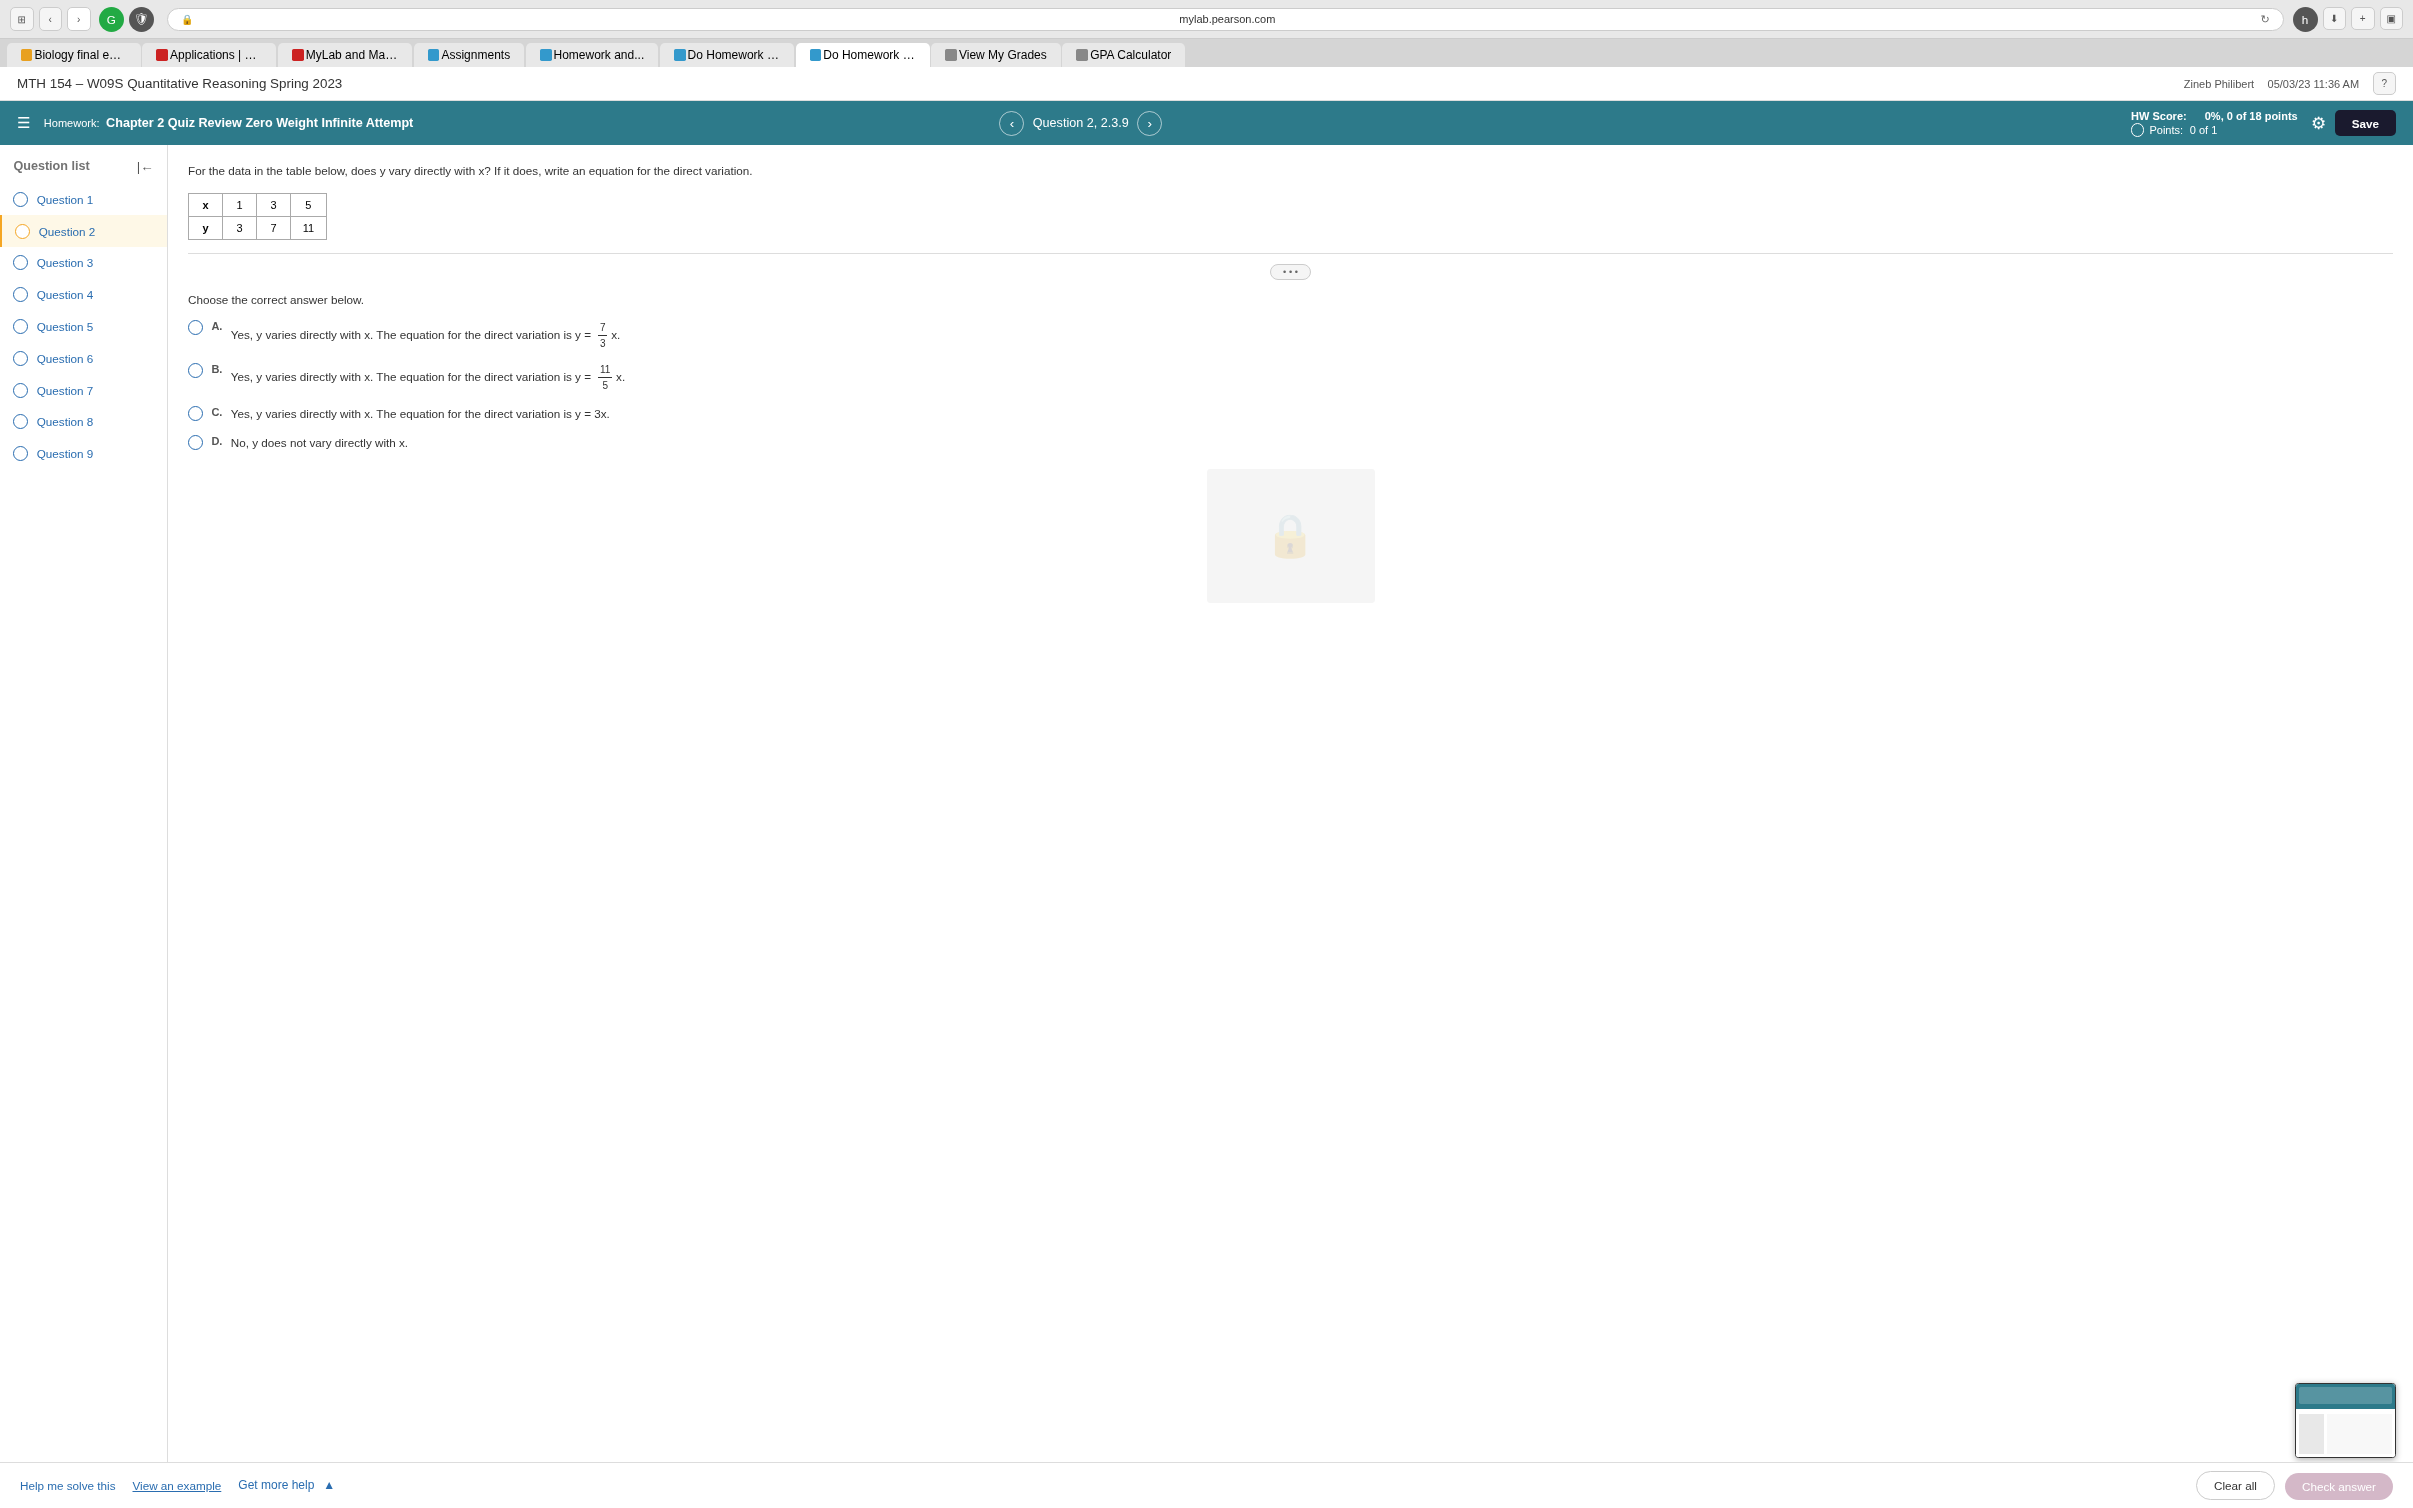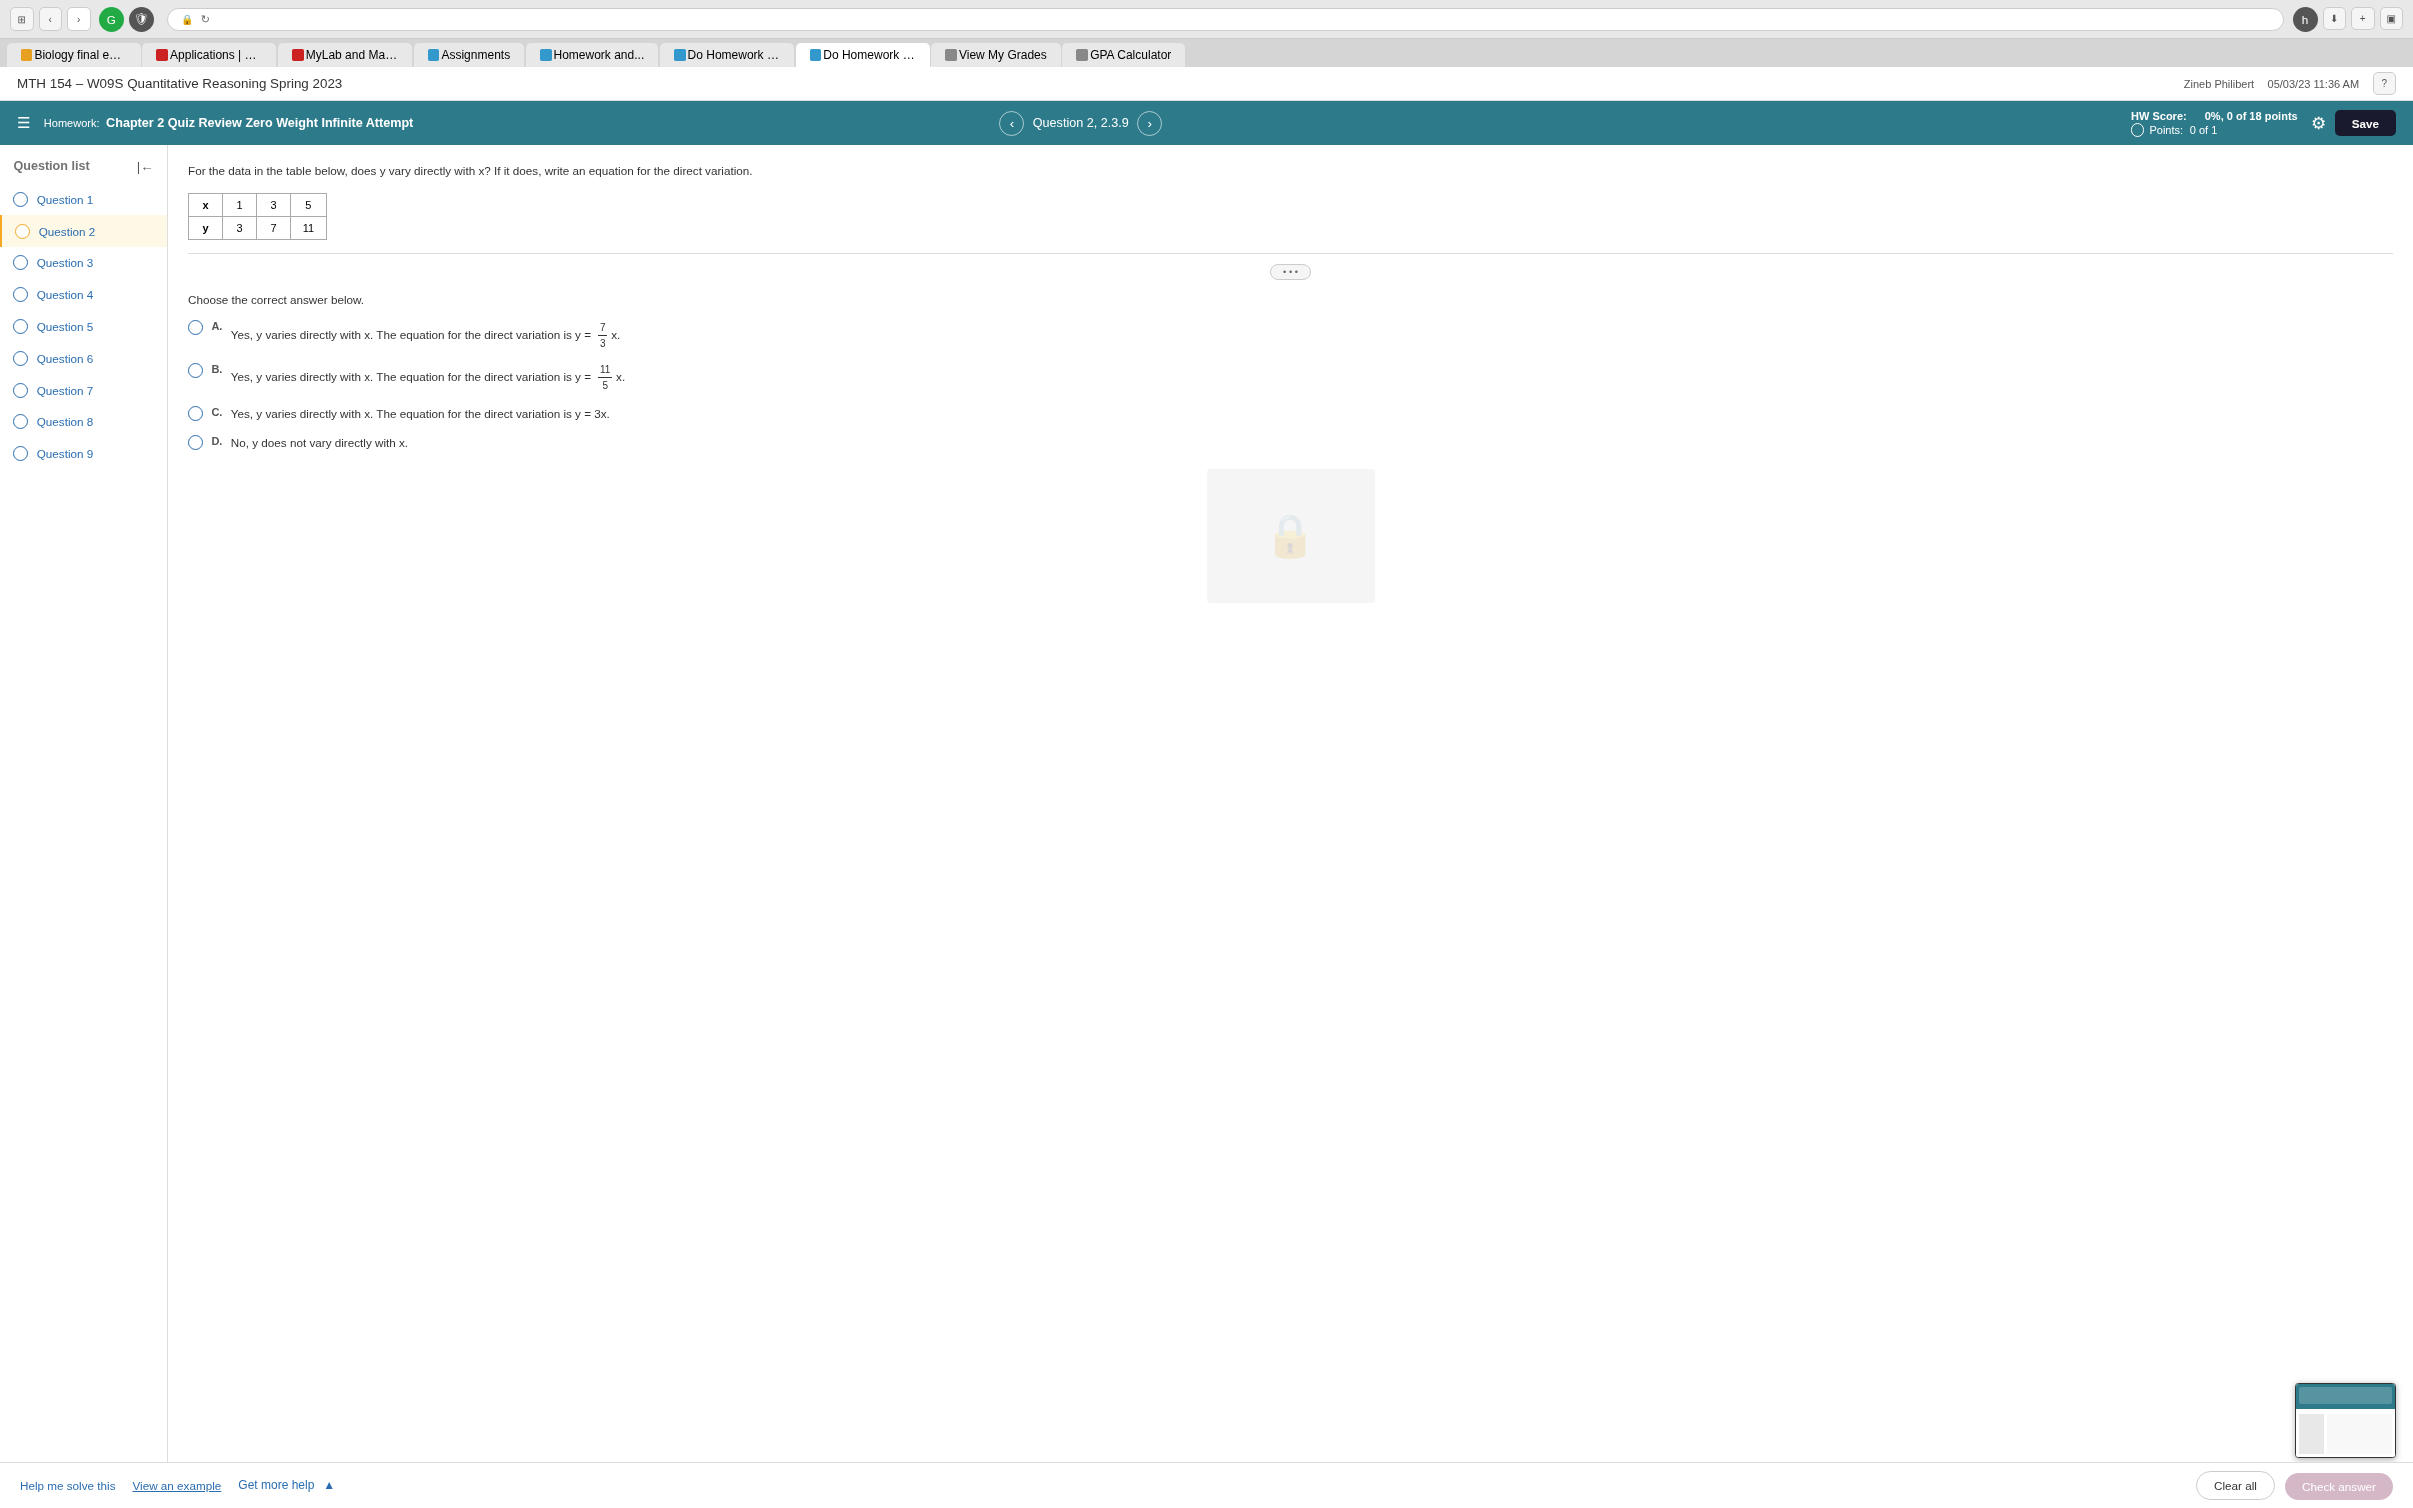--- a/index.html
+++ b/index.html
@@ -235,20 +235,21 @@
     <div class="browser-btn">⊞</div>
     <div class="browser-btn">‹</div>
     <div class="browser-btn active">›</div>
   </div>
   <div style="display:flex;align-items:center;gap:5px;margin-right:5px;">
     <div style="width:25px;height:25px;border-radius:50%;background:#22aa44;display:flex;align-items:center;justify-content:center;color:white;font-size:11.7px;">G</div>
     <div style="width:25px;height:25px;border-radius:50%;background:#555;display:flex;align-items:center;justify-content:center;color:white;font-size:11.7px;">🛡</div>
   </div>
   <div class="address-bar">
     <span class="lock-icon">🔒</span>
+    <span class="address-text">mylab.pearson.com</span>
     <span style="color:#666;cursor:pointer;">↻</span>
   </div>
   <div class="browser-action-btns">
     <div style="width:25px;height:25px;border-radius:50%;background:#555;display:flex;align-items:center;justify-content:center;color:white;font-size:11.7px;">h</div>
     <div class="browser-btn">⬇</div>
     <div class="browser-btn">+</div>
     <div class="browser-btn">▣</div>
   </div>
 </div>
 

